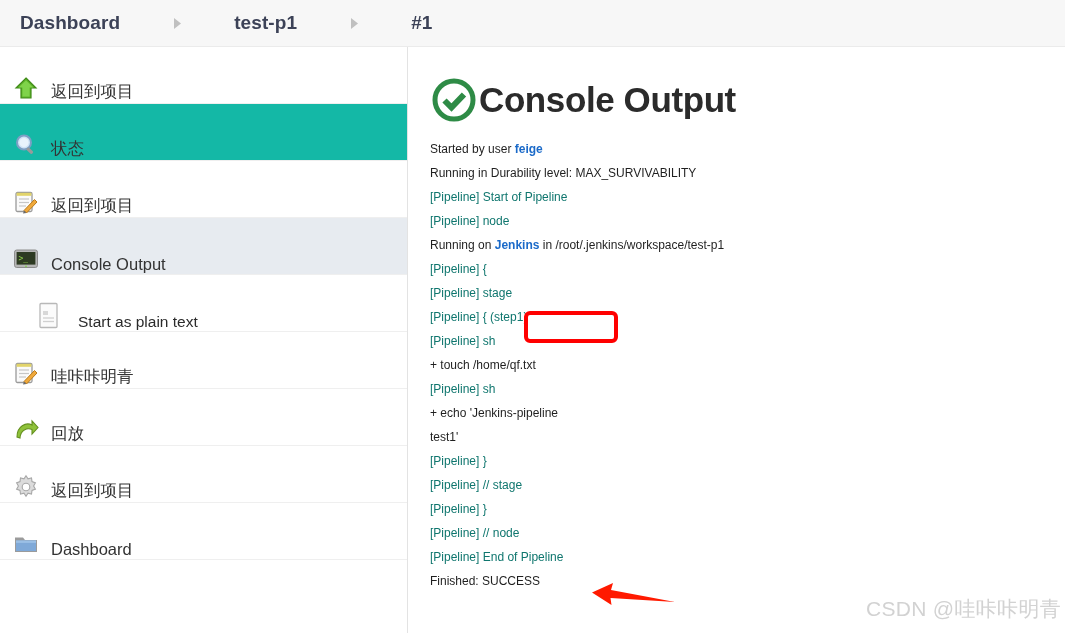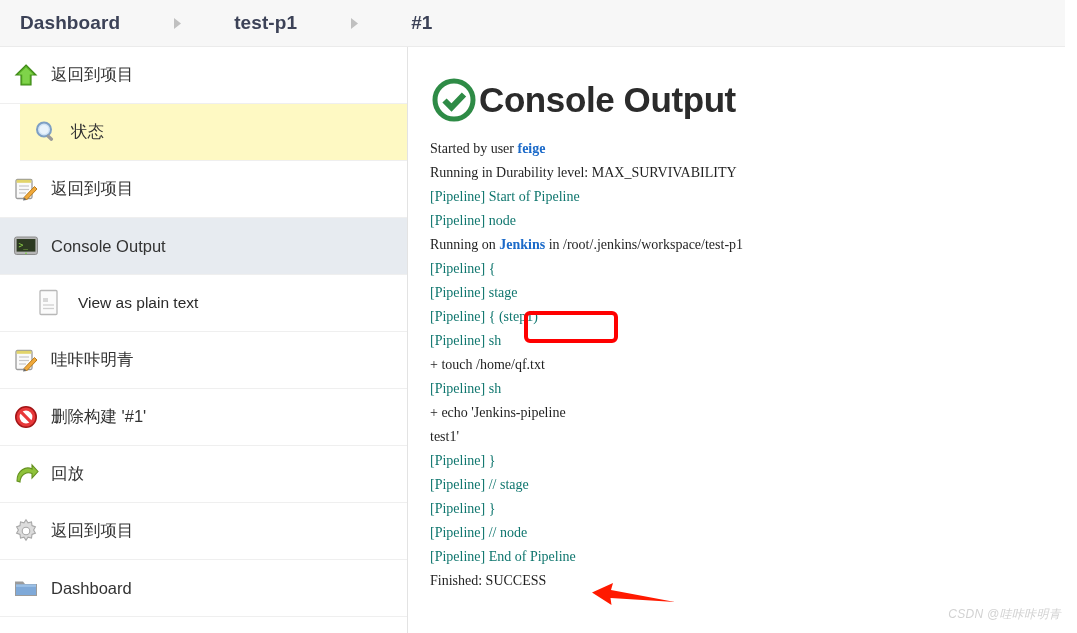--- a/index.html
+++ b/index.html
@@ -45,27 +45,27 @@
   #sidebar {
     position: absolute; left: 0; top: 47px;
     width: 408px; height: 586px;
     background: #ffffff;
     border-right: 1px solid #e3e3e3;
     overflow: hidden;
   }
   .side-row {
     position: relative;
     height: 57px;
-    display: flex; align-items: center;
+    display: flex; align-items: flex-end;
     padding-left: 11px;
     border-bottom: 1px solid #efefef;
     background: #ffffff;
     cursor: pointer;
   }
-  .side-row.alt { background: #fef9c3; margin-left: 20px; }
+  .side-row.alt { background: #14b8a6; }
   .side-row.sel { background: #e7ebf0; }
   .side-row.sub { padding-left: 34px; background: #ffffff; }
   .side-ico {
     width: 30px; height: 30px;
     flex: 0 0 30px;
     margin-right: 10px;
     position: relative;
     display: flex; align-items: center; justify-content: center;
   }
   .side-row.sub .side-ico { margin-right: 14px; }
@@ -94,22 +94,22 @@
   #page-title {
     font-size: 35px;
     font-weight: bold;
     color: #2b2b2b;
     letter-spacing: -0.4px;
     margin-left: 1px;
     white-space: nowrap;
   }
 
   #console {
-    font-family: Liberation Serif, serif;
-    font-size: 14px;
+    font-family: Liberation Sans, sans-serif;
+    font-size: 12px;
     line-height: 24px;
     color: #1f1f1f;
     white-space: pre-wrap;
     word-break: break-word;
   }
   .log-line { min-height: 24px; }
   .log-line.muted { color: #0f766e; }
   .log-link { color: #1b6ac9; font-weight: bold; }
 
   
@@ -125,25 +125,24 @@
     position: absolute;
     left: 585px; top: 578px;
     width: 95px; height: 38px;
     pointer-events: none;
   }
 
   
   #watermark {
     position: absolute;
     right: 16px; bottom: 10px;
-    font-size: 12px;
+    font-size: 21px;
     color: #d2d2d2;
     white-space: nowrap;
     letter-spacing: .3px;
-    font-style: italic;
   }
 </style>
 </head>
 <body>
 
 <div id="app">
 
   <div id="header">
     <span class="crumb crumb-link">Dashboard</span>
     <span class="crumb-sep">
@@ -212,48 +211,38 @@
 
     <div class="side-row sub">
       <span class="side-ico">
         <svg width="24" height="28" viewBox="0 0 24 28">
           <rect x="3" y="1.5" width="17" height="24" rx="1" fill="#fbfbfb" stroke="#b8b8b8" stroke-width="1.3"></rect>
           <rect x="6" y="9" width="5" height="4" fill="#d8d8d8"></rect>
           <line x1="6" y1="16" x2="17" y2="16" stroke="#d0d0d0" stroke-width="1.3"></line>
           <line x1="6" y1="19.5" x2="17" y2="19.5" stroke="#d0d0d0" stroke-width="1.3"></line>
         </svg>
       </span>
-      <span class="side-label">View as plain text</span>
+      <span class="side-label">Start as plain text</span>
     </div>
 
     <div class="side-row">
       <span class="side-ico">
         <svg width="26" height="26" viewBox="0 0 26 26">
           <rect x="3" y="3.5" width="16" height="19" rx="1.5" fill="#fafafa" stroke="#9a9a9a" stroke-width="1.3"></rect>
           <rect x="3.6" y="3.8" width="14.8" height="3" fill="#e2d46a"></rect>
           <line x1="6" y1="10" x2="16" y2="10" stroke="#c6c6c6" stroke-width="1.2"></line>
           <line x1="6" y1="13.5" x2="16" y2="13.5" stroke="#c6c6c6" stroke-width="1.2"></line>
           <line x1="6" y1="17" x2="13" y2="17" stroke="#c6c6c6" stroke-width="1.2"></line>
           <polygon points="11,21.5 21.5,10.5 24,13 13.5,24" fill="#f0a93b" stroke="#b97b1c" stroke-width="1"></polygon>
           <polygon points="11,21.5 13.5,24 10,24.6" fill="#6a6a6a"></polygon>
         </svg>
       </span>
       <span class="side-label">哇咔咔明青</span>
     </div>
 
-    <div class="side-row">
-      <span class="side-ico">
-        <svg width="26" height="26" viewBox="0 0 26 26">
-          <circle cx="13" cy="13" r="10.2" fill="#e8383a" stroke="#a31416" stroke-width="1.6"></circle>
-          <circle cx="13" cy="13" r="6.4" fill="#ffffff"></circle>
-          <rect x="6.2" y="11.4" width="13.6" height="3.2" transform="rotate(45 13 13)" fill="#e8383a"></rect>
-        </svg>
-      </span>
-      <span class="side-label">删除构建 '#1'</span>
-    </div>
 
     <div class="side-row">
       <span class="side-ico">
         <svg width="26" height="26" viewBox="0 0 26 26">
           <path d="M4 20 C4 9, 13 5, 19 8 L19 4 L25 10.5 L19 17 L19 12.5 C14 10.5, 7.5 13, 7 21 Z" fill="#8fc23a" stroke="#64901f" stroke-width="1.1"></path>
         </svg>
       </span>
       <span class="side-label">回放</span>
     </div>
 

